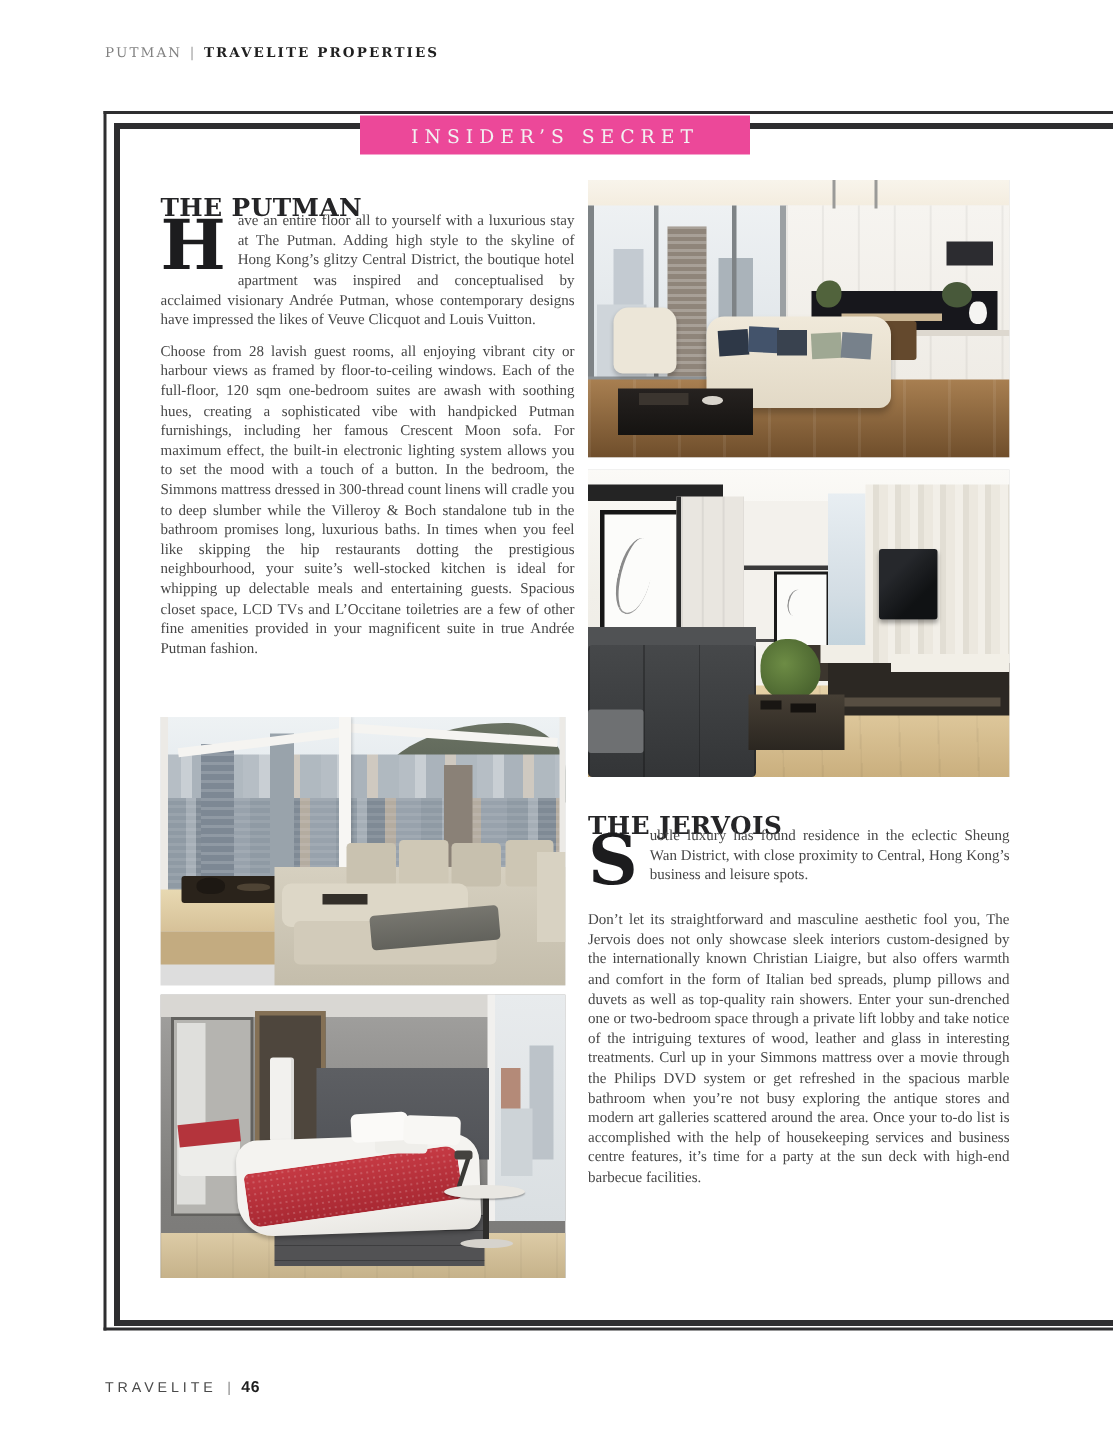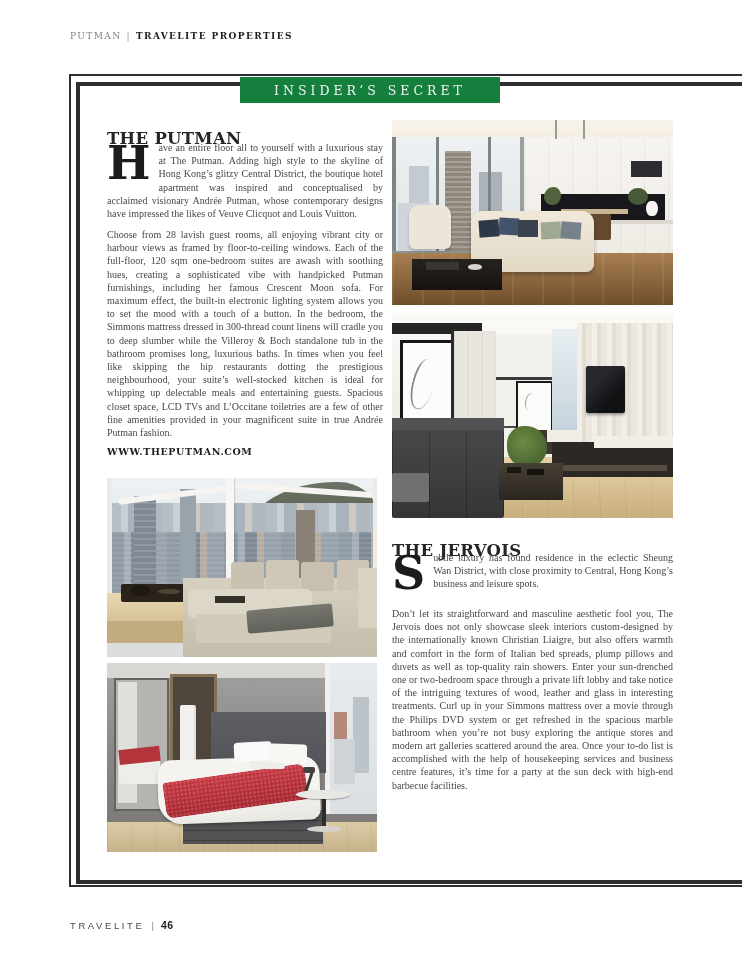--- a/index.html
+++ b/index.html
@@ -16,21 +16,21 @@
   .f-sep{color:#8a8a8a;margin:0 7px;}
   .f-page{color:#1d1d1d;font-weight:700;font-size:10.5px;letter-spacing:.5px;}
 
   
   .frame-outer{position:absolute;left:69px;top:74px;width:673px;height:809px;
     border-top:2px solid #2e2e30;border-left:2px solid #2e2e30;border-bottom:2px solid #2e2e30;}
   .frame-inner{position:absolute;left:76px;top:82px;width:666px;height:794px;
     border-top:4px solid #2e2e30;border-left:4px solid #2e2e30;border-bottom:4px solid #2e2e30;}
 
   
-  .banner{position:absolute;left:240px;top:77px;width:260px;height:26px;background:#15803d;z-index:6;
+  .banner{position:absolute;left:240px;top:77px;width:260px;height:26px;background:#ec4899;z-index:6;
     display:flex;align-items:center;justify-content:center;}
   .banner span{font-family:"DejaVu Serif",serif;font-size:12.5px;letter-spacing:4px;color:#f2f2f2;}
 
   
   .article-heading{position:absolute;font-family:"DejaVu Serif",serif;font-weight:700;font-size:16.5px;
     letter-spacing:.3px;color:#252527;z-index:5;}
   .h-putman{left:107px;top:115px;}
   .h-jervois{left:392px;top:527px;}
   .body{font-size:10px;line-height:13.2px;text-align:justify;color:#474747;}
   .tb{position:absolute;z-index:5;}
@@ -221,21 +221,20 @@
   </div>
 
   <h2 class="article-heading h-putman">THE PUTMAN</h2>
 
   <div class="tb body putman-intro">
     <p><span class="dropcap">H</span><span>ave an entire floor all to yourself with a luxurious stay at The Putman. Adding high style to the skyline of Hong Kong’s glitzy Central District, the boutique hotel apartment was inspired and conceptualised by acclaimed visionary Andrée Putman, whose contemporary designs have impressed the likes of Veuve Clicquot and Louis Vuitton.</span></p>
   </div>
 
   <div class="tb body putman-body">
     <p>Choose from 28 lavish guest rooms, all enjoying vibrant city or harbour views as framed by floor-to-ceiling windows. Each of the full-floor, 120 sqm one-bedroom suites are awash with soothing hues, creating a sophisticated vibe with handpicked Putman furnishings, including her famous Crescent Moon sofa. For maximum effect, the built-in electronic lighting system allows you to set the mood with a touch of a button. In the bedroom, the Simmons mattress dressed in 300-thread count linens will cradle you to deep slumber while the Villeroy &amp; Boch standalone tub in the bathroom promises long, luxurious baths. In times when you feel like skipping the hip restaurants dotting the prestigious neighbourhood, your suite’s well-stocked kitchen is ideal for whipping up delectable meals and entertaining guests. Spacious closet space, LCD TVs and L’Occitane toiletries are a few of other fine amenities provided in your magnificent suite in true Andrée Putman fashion.</p>
-    <p class="website">WWW.THEPUTMAN.COM</p>
   </div>
 
   <div class="photo ph3">
     <div class="p3-sky"></div>
     <div class="p3-mountain"></div>
     <div class="p3-cityfar"></div>
     <div class="p3-citynear"></div>
     <div class="p3-t1"></div>
       <div class="p3-t2"></div>
       <div class="p3-t3"></div>

